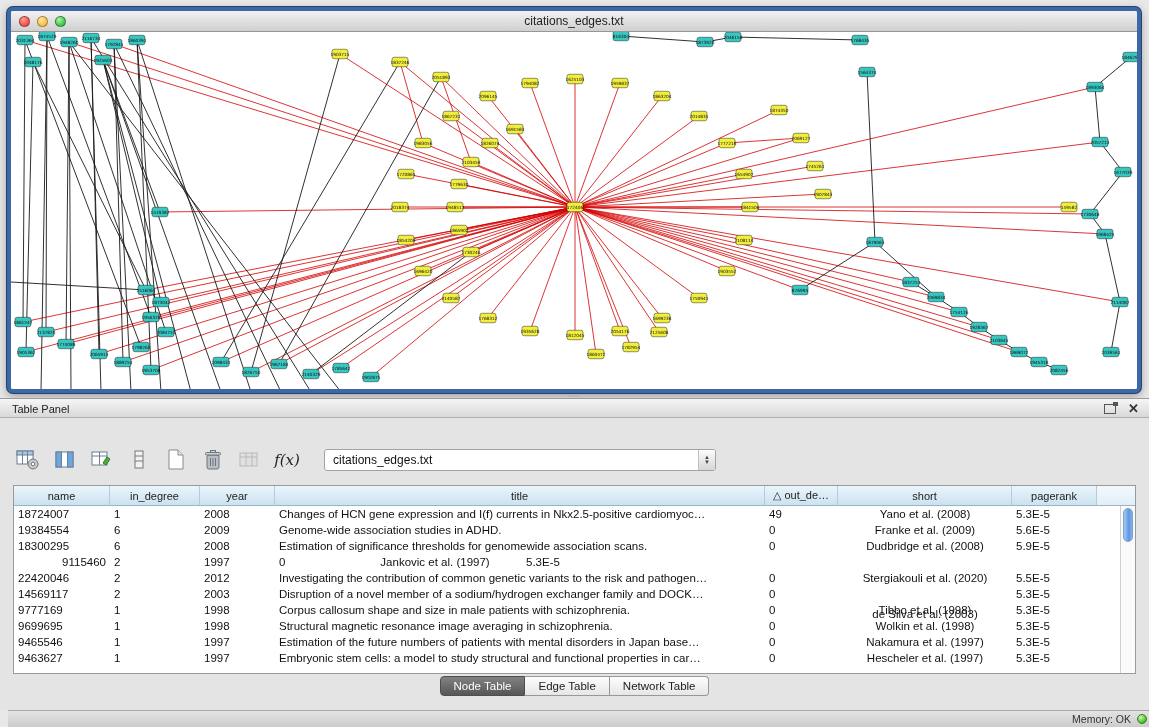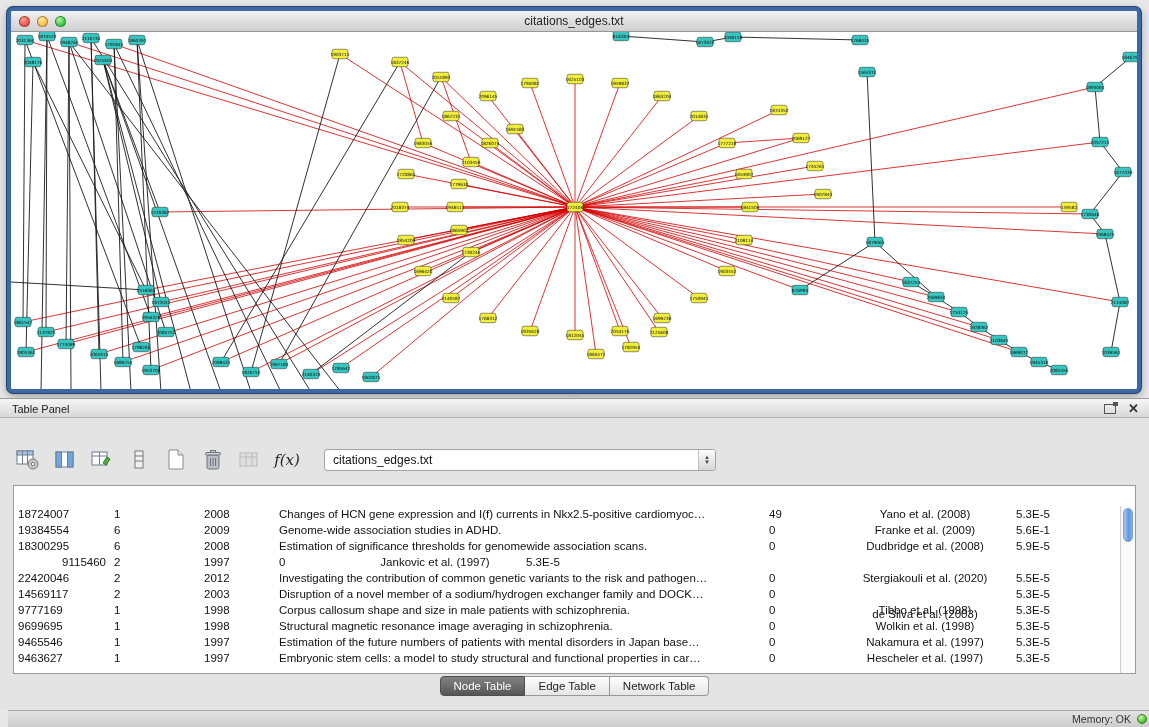--- a/index.html
+++ b/index.html
@@ -686,38 +686,48 @@
     <div class="combo">
       <span class="val">citations_edges.txt</span>
       <span class="stepper">
           <span>▲</span>
           <span>▼</span>
         </span>
     </div>
   </div>
 
   <div class="table-region">
+    <div class="thead">
+        <div class="hcell" style="width: 96px;">name</div>
+        <div class="hcell" style="width: 90px;">in_degree</div>
+        <div class="hcell" style="width: 75px;">year</div>
+        <div class="hcell" style="width: 490px;">title</div>
+        <div class="hcell" style="width: 73px;">△ out_de…</div>
+        <div class="hcell" style="width: 174px;">short</div>
+        <div class="hcell" style="width: 85px;">pagerank</div>
+        <div class="hcell hfill"></div>
+      </div>
     <div class="tbody">
         <div class="trow">
           <div class="tcell" style="width: 96px; text-align: left;">18724007</div>
           <div class="tcell" style="width: 90px; text-align: left;">1</div>
           <div class="tcell" style="width: 75px; text-align: left;">2008</div>
           <div class="tcell" style="width: 490px; text-align: left;">Changes of HCN gene expression and I(f) currents in Nkx2.5-positive cardiomyoc…</div>
           <div class="tcell" style="width: 73px; text-align: left;">49</div>
           <div class="tcell" style="width: 174px; text-align: center;">Yano et al. (2008)</div>
           <div class="tcell" style="width: 85px; text-align: left;">5.3E-5</div>
         </div>
         <div class="trow">
           <div class="tcell" style="width: 96px; text-align: left;">19384554</div>
           <div class="tcell" style="width: 90px; text-align: left;">6</div>
           <div class="tcell" style="width: 75px; text-align: left;">2009</div>
           <div class="tcell" style="width: 490px; text-align: left;">Genome-wide association studies in ADHD.</div>
           <div class="tcell" style="width: 73px; text-align: left;">0</div>
           <div class="tcell" style="width: 174px; text-align: center;">Franke et al. (2009)</div>
-          <div class="tcell" style="width: 85px; text-align: left;">5.6E-1</div>
+          <div class="tcell" style="width: 85px; text-align: left;">5.6E-5</div>
         </div>
         <div class="trow">
           <div class="tcell" style="width: 96px; text-align: left;">18300295</div>
           <div class="tcell" style="width: 90px; text-align: left;">6</div>
           <div class="tcell" style="width: 75px; text-align: left;">2008</div>
           <div class="tcell" style="width: 490px; text-align: left;">Estimation of significance thresholds for genomewide association scans.</div>
           <div class="tcell" style="width: 73px; text-align: left;">0</div>
           <div class="tcell" style="width: 174px; text-align: center;">Dudbridge et al. (2008)</div>
           <div class="tcell" style="width: 85px; text-align: left;">5.9E-5</div>
         </div>

